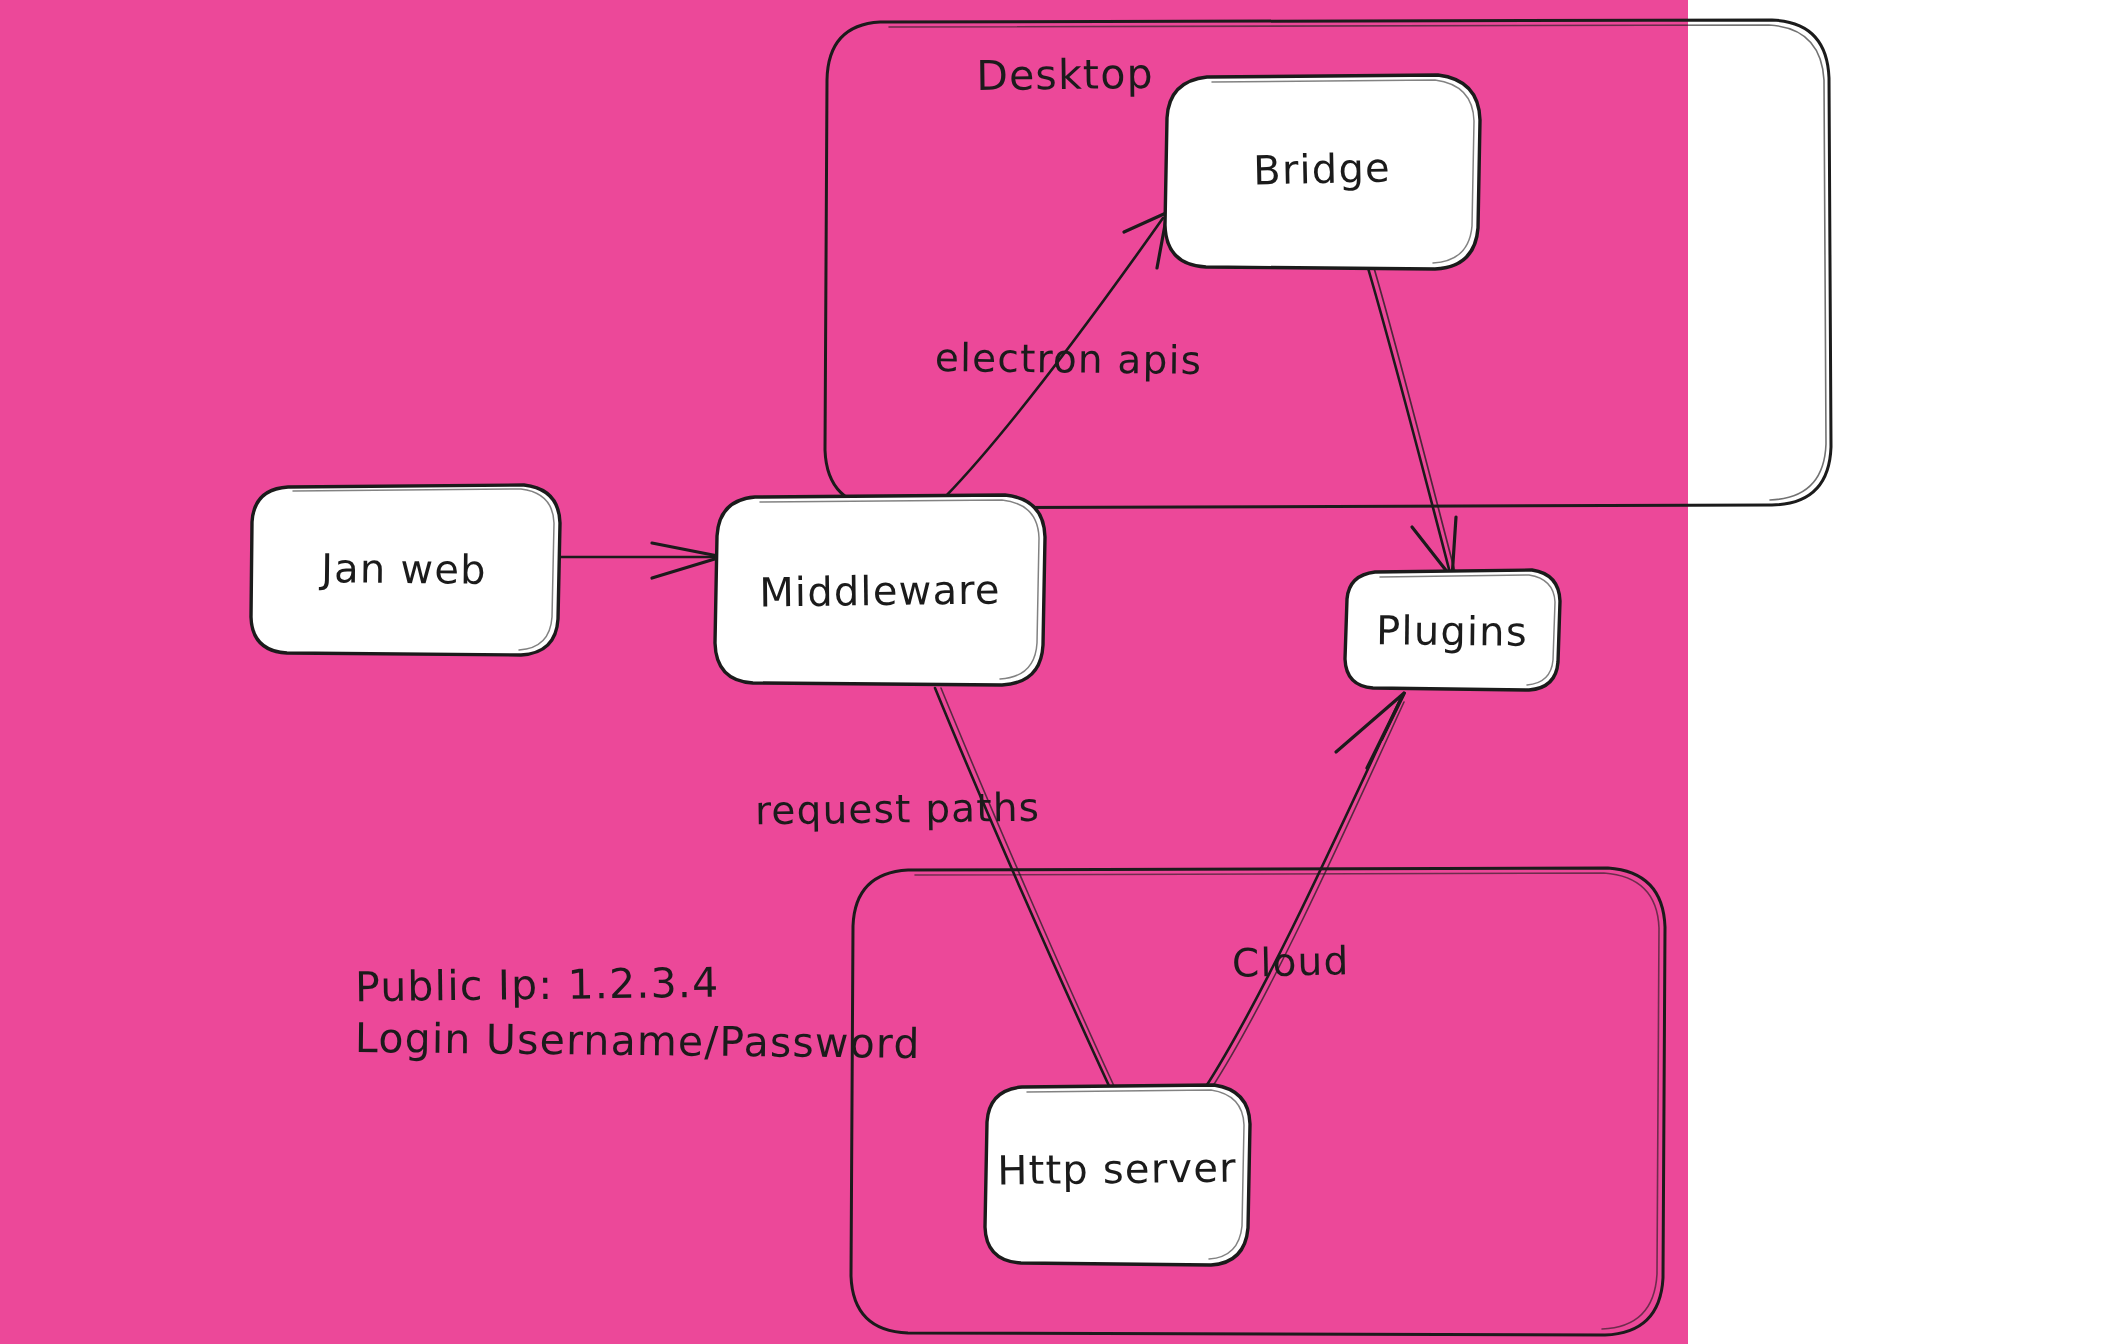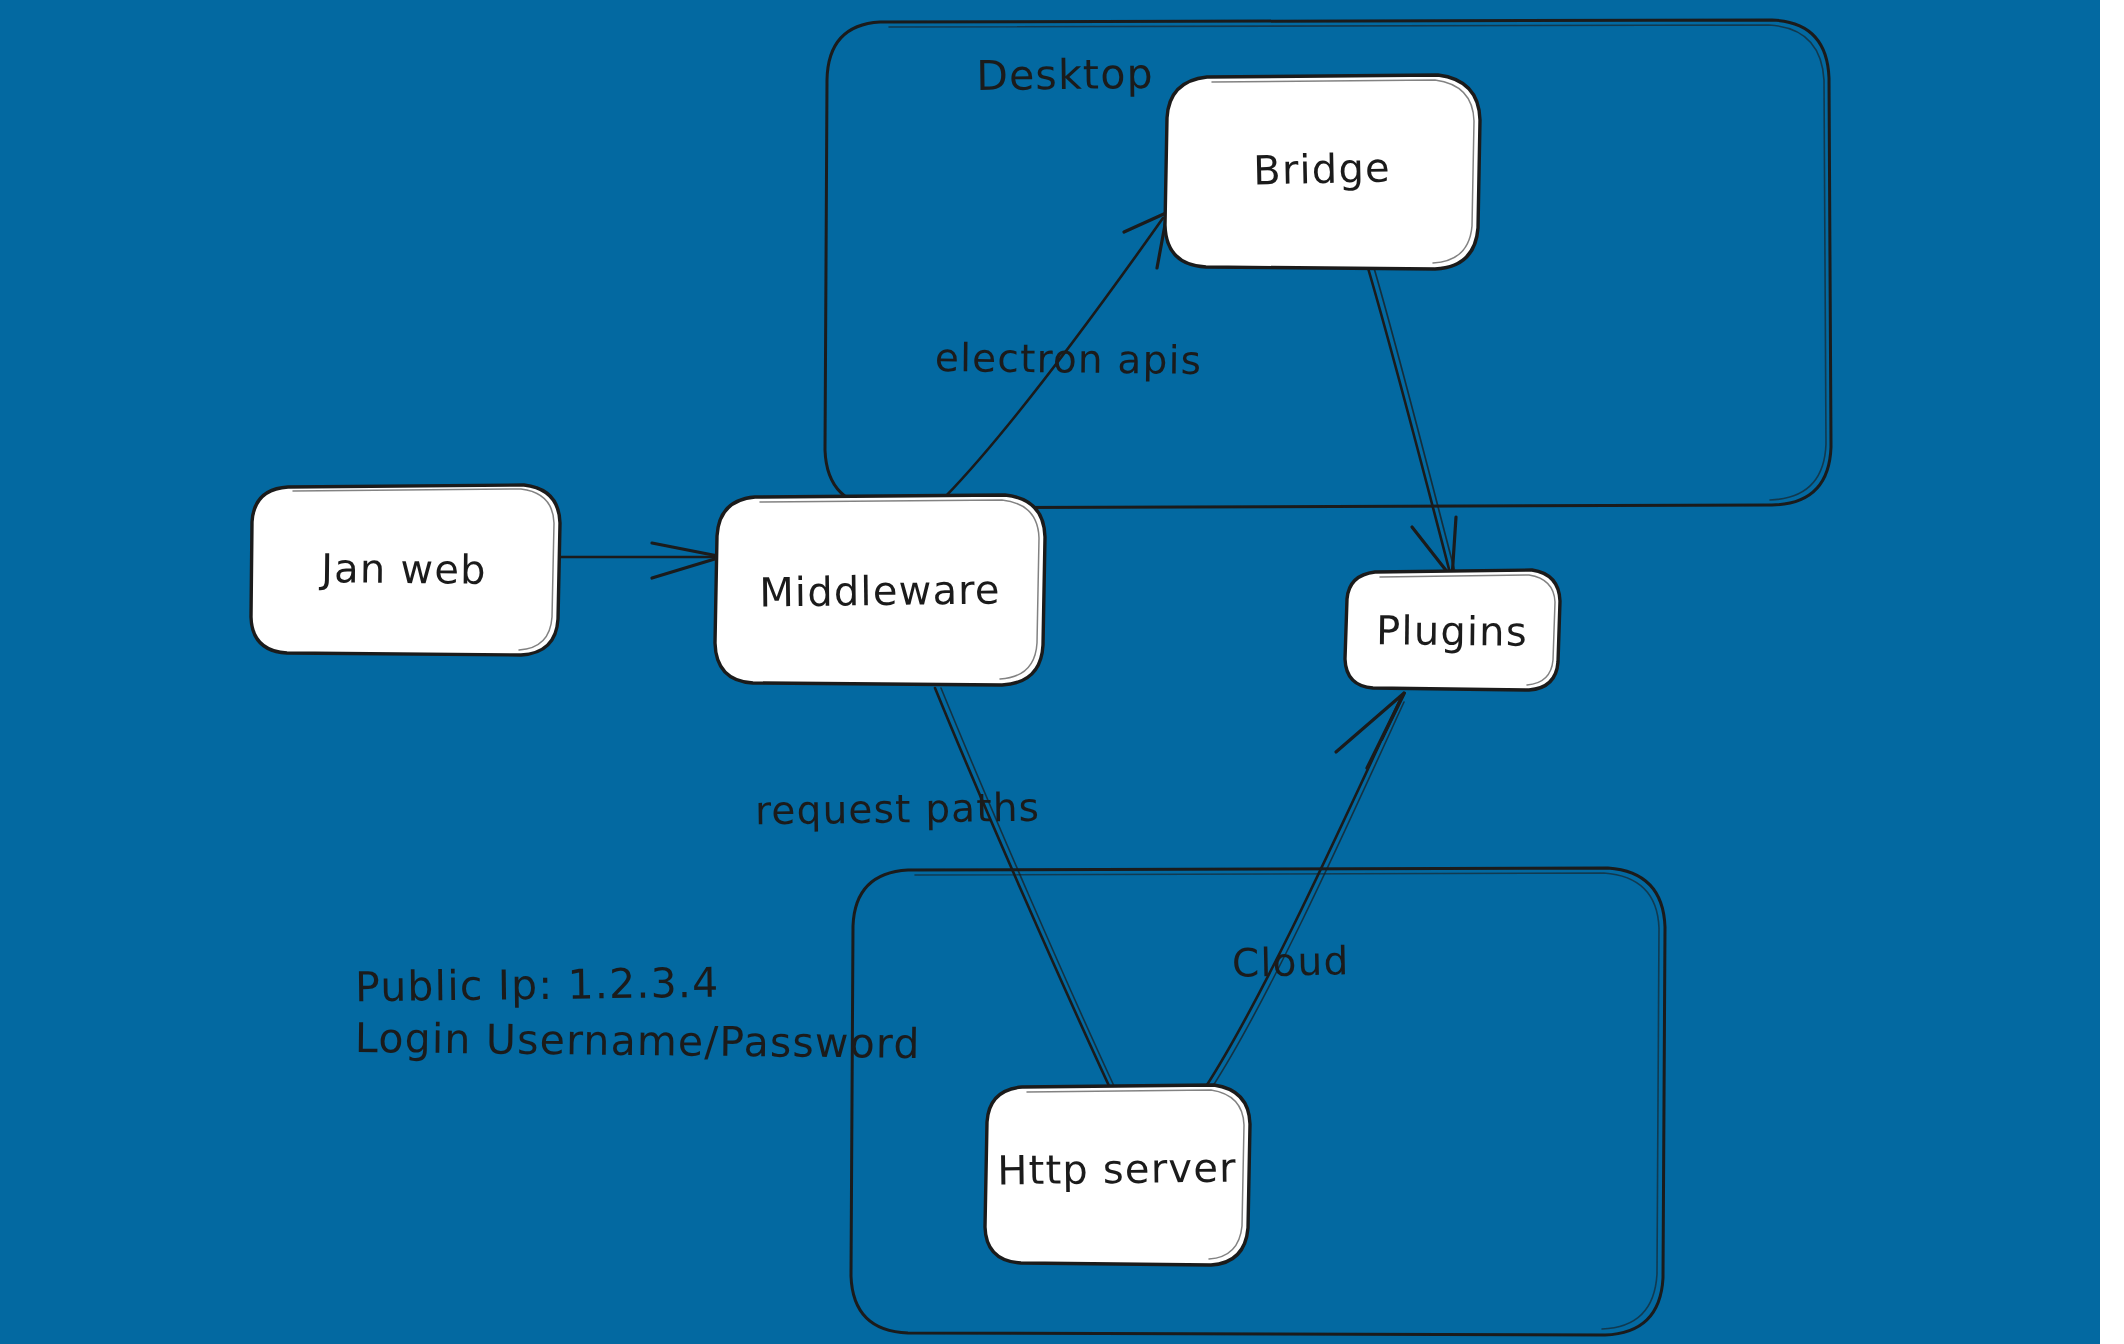--- a/index.html
+++ b/index.html
@@ -9,23 +9,23 @@
     background: #ffffff;
   }
   body {
     width: 2124px;
     height: 1344px;
     overflow: hidden;
     font-family: "DejaVu Sans", sans-serif;
   }
   #canvas-root {
     position: relative;
-    width: 2100px;
+    width: 1688px;
     height: 1344px;
-    background: #0369a1;
+    background: #ec4899;
   }
   #diagram-svg {
     position: absolute;
     top: 0;
     left: 0;
     width: 2124px;
     height: 1344px;
   }
   .sketch-stroke {
     fill: none;

